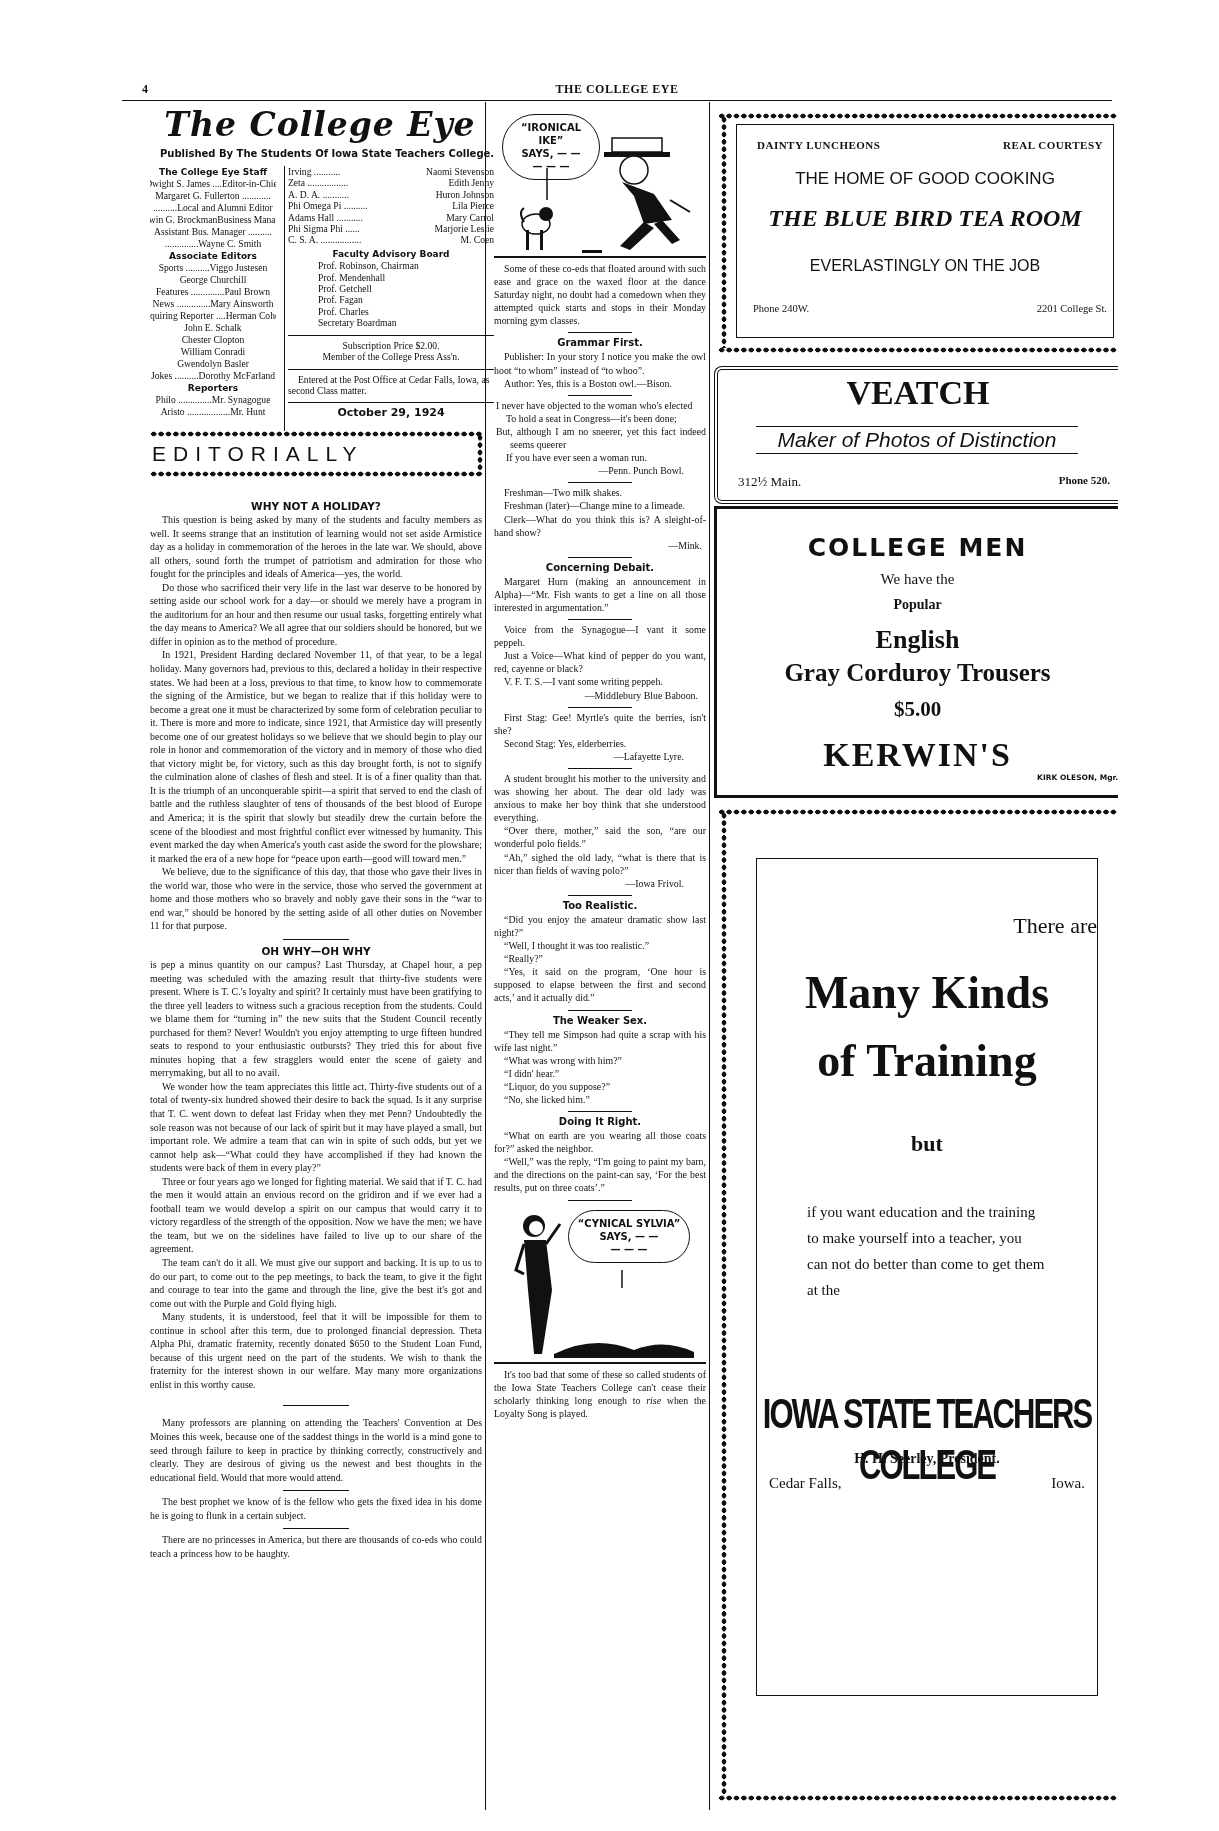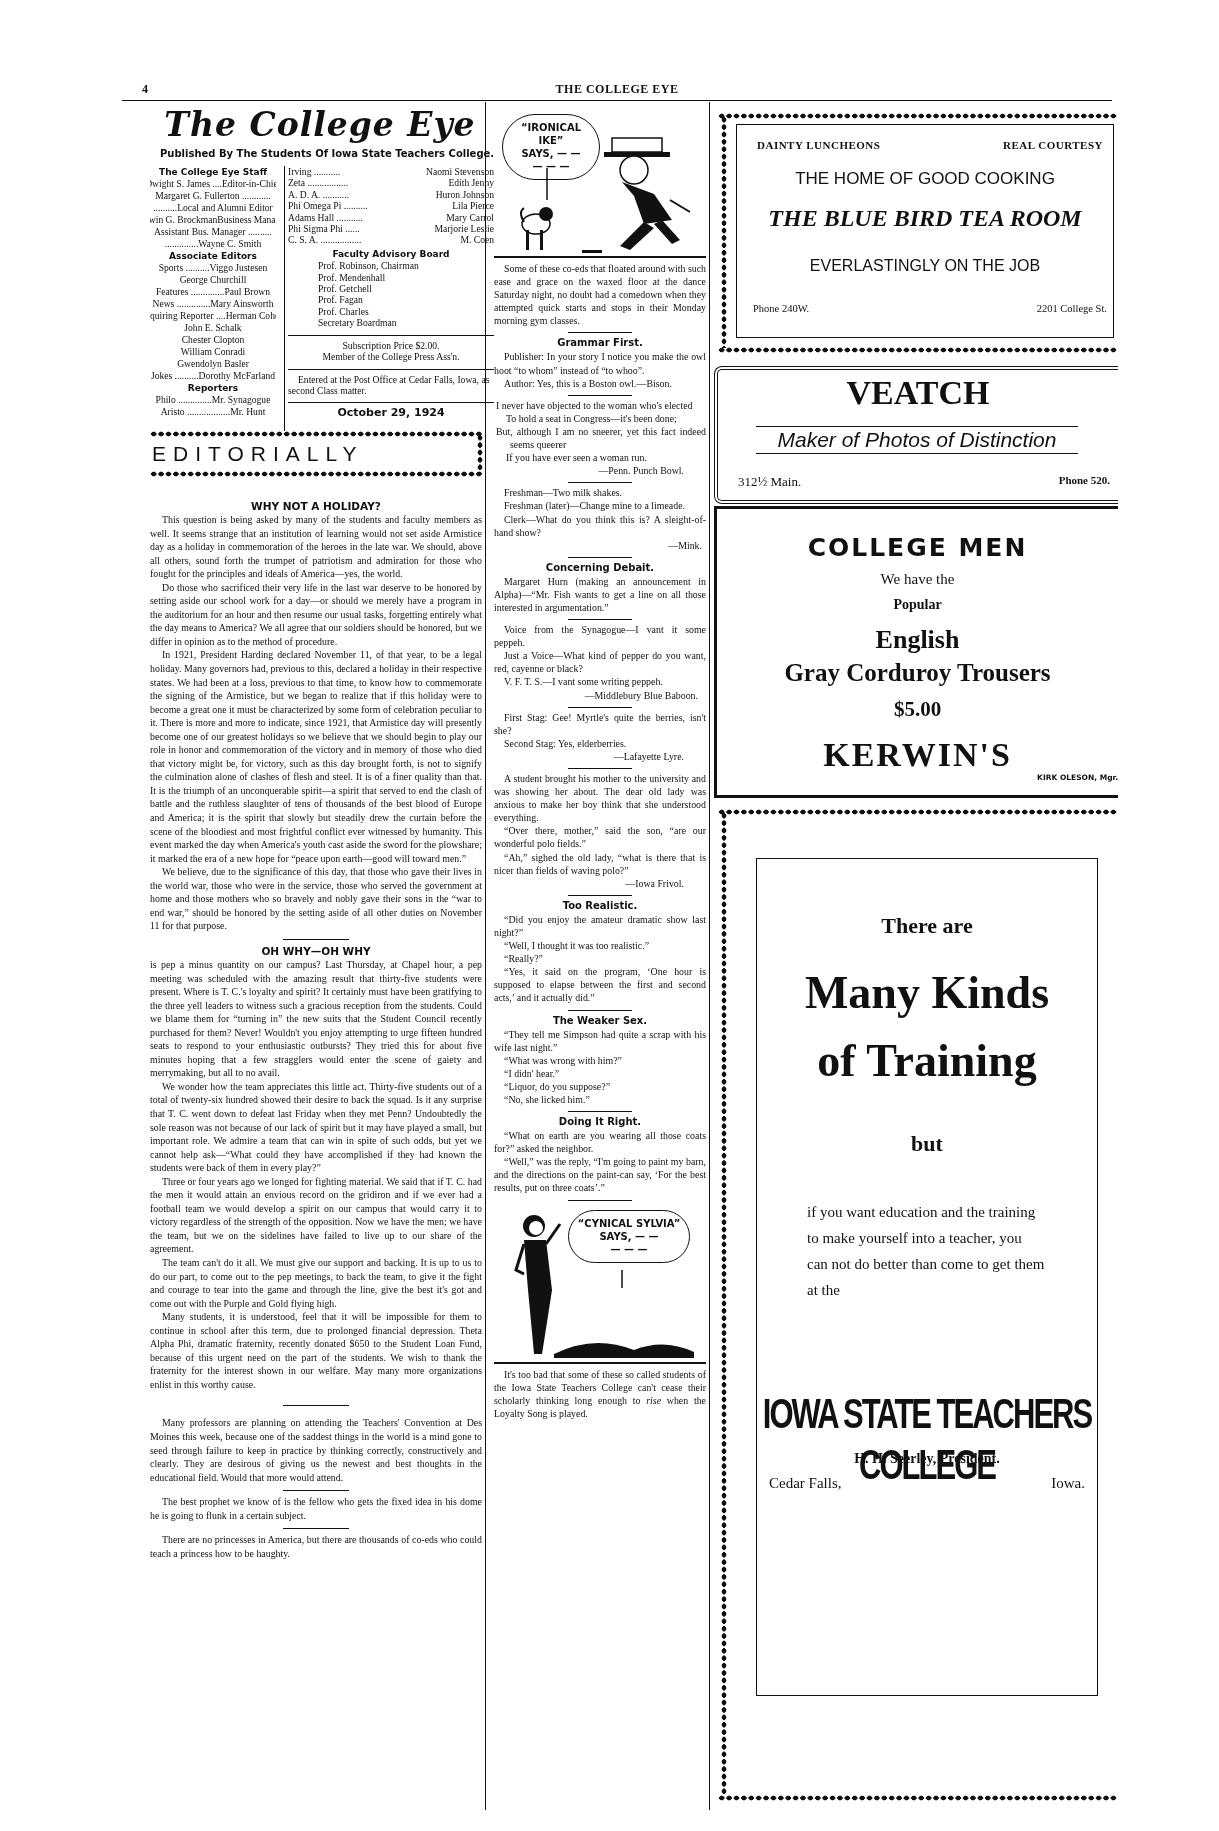--- a/index.html
+++ b/index.html
@@ -359,21 +359,21 @@
   <div style="position:absolute; left:0; right:0; top:188px; text-align:center; font-size:21px; font-weight:bold;">$5.00</div>
   <div style="position:absolute; left:0; right:0; top:228px; text-align:center; font-size:34px; font-weight:bold; letter-spacing:2px; line-height:36px;">KERWIN'S</div>
   <div style="position:absolute; left:0; right:0; top:264px; text-align:right; font-size:7.5px; font-weight:bold; font-family:'DejaVu Sans', sans-serif;">KIRK OLESON, Mgr.</div>
 </div>
 
 <div class="ad istc">
   <div class="diamond-row" style="left:4px; top:0; width:400px;"></div>
   <div class="diamond-row" style="left:4px; top:986px; width:400px;"></div>
   <div class="diamond-col" style="left:6px; top:4px; height:984px;"></div>
   <div class="istc-inner">
-    <div style="position:absolute; left:0; right:0; top:54px; text-align:center; font-size:22px; font-weight:bold;">There are</div>
+    <div style="position:absolute; left:0; right:0; top:54px; text-align:right; font-size:22px; font-weight:normal;">There are</div>
     <div style="position:absolute; left:0; right:0; top:108px; text-align:center; font-size:46px; font-weight:bold; line-height:52px;">Many Kinds</div>
     <div style="position:absolute; left:0; right:0; top:176px; text-align:center; font-size:46px; font-weight:bold; line-height:52px;">of Training</div>
     <div style="position:absolute; left:0; right:0; top:272px; text-align:center; font-size:22px; font-weight:bold;">but</div>
     <div style="position:absolute; left:50px; right:52px; top:340px; font-size:15px; line-height:26px;">if you want education and the training to make yourself into a teacher, you can not do better than come to get them at the</div>
     <div style="position:absolute; left:0; right:0; top:530px; text-align:center; font-family:'Liberation Sans', sans-serif; font-weight:bold; font-size:31px; letter-spacing:-2px; transform:scaleY(1.4); transform-origin:top;">IOWA STATE TEACHERS COLLEGE</div>
     <div style="position:absolute; left:0; right:0; top:592px; text-align:center; font-size:14px; font-weight:bold;">H. H. Seerley, President.</div>
     <div style="position:absolute; left:12px; top:616px; font-size:15px;">Cedar Falls,</div>
     <div style="position:absolute; right:12px; top:616px; font-size:15px;">Iowa.</div>
   </div>
 </div>

